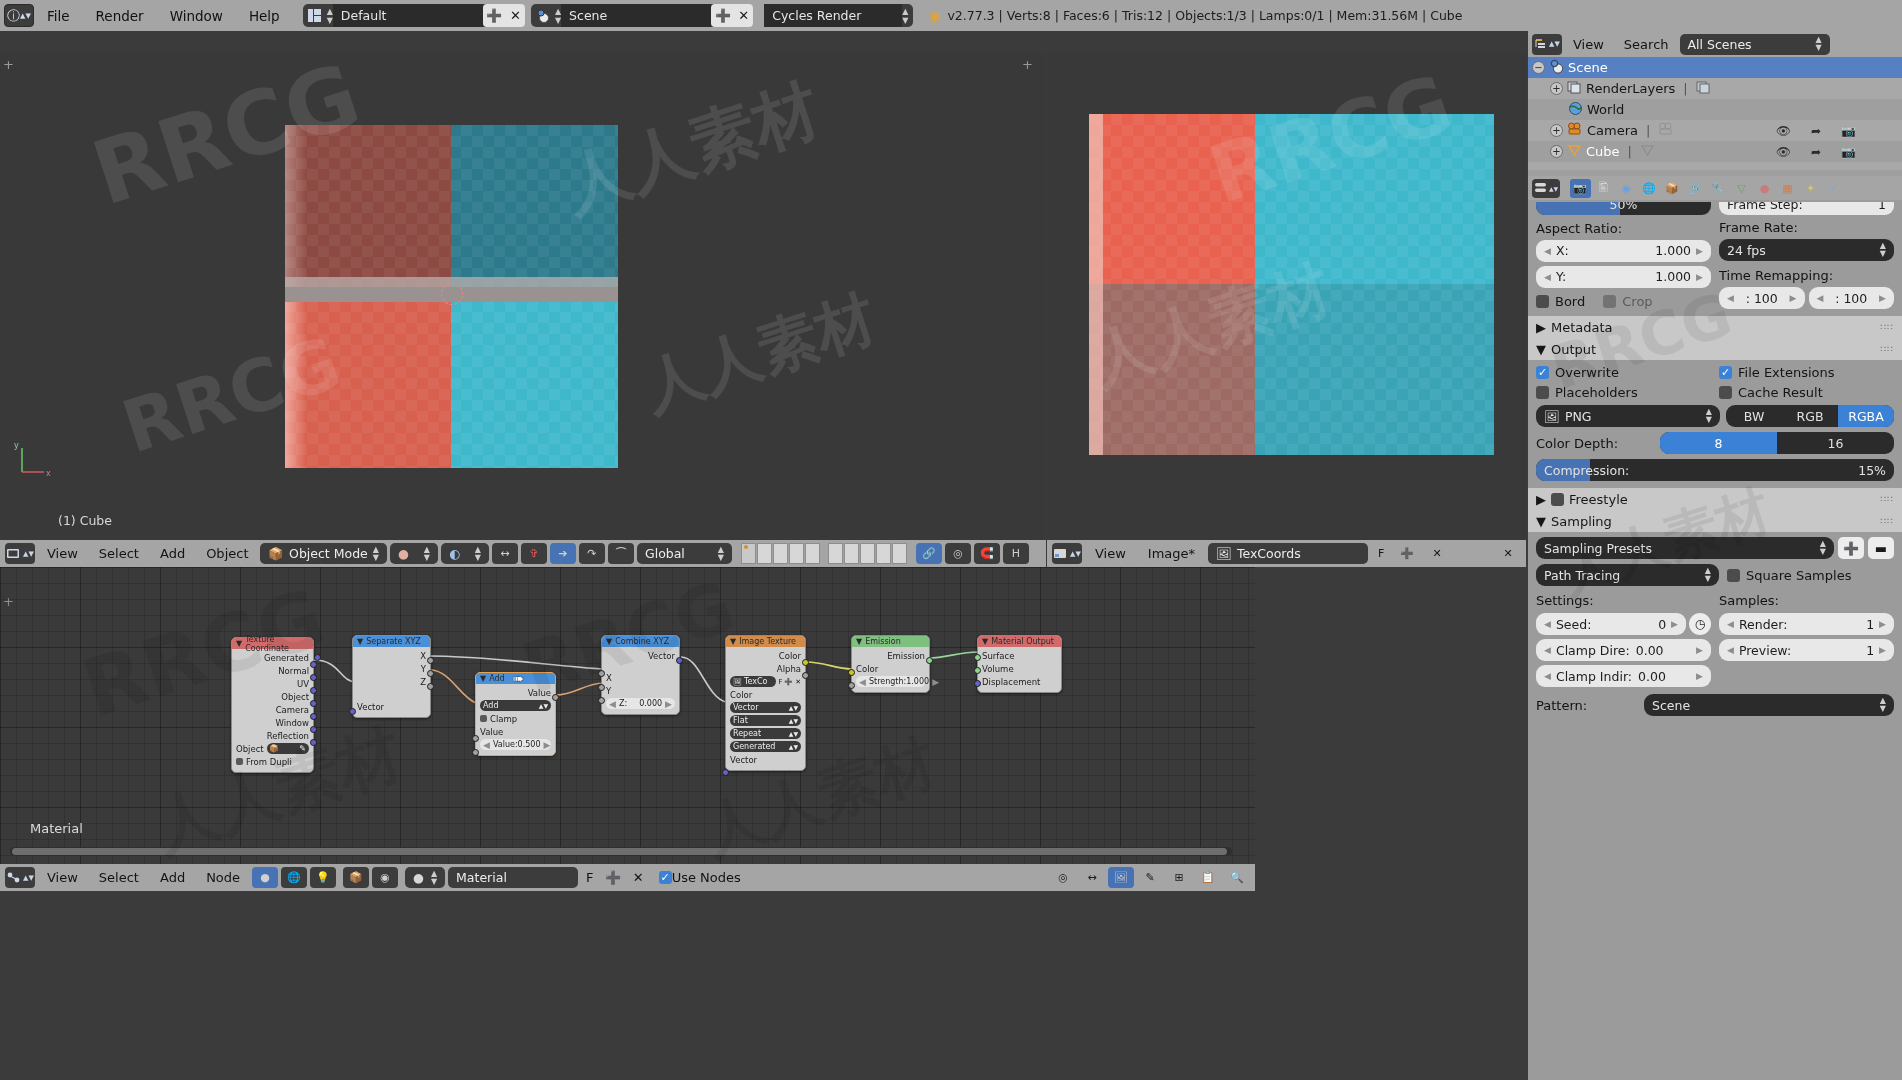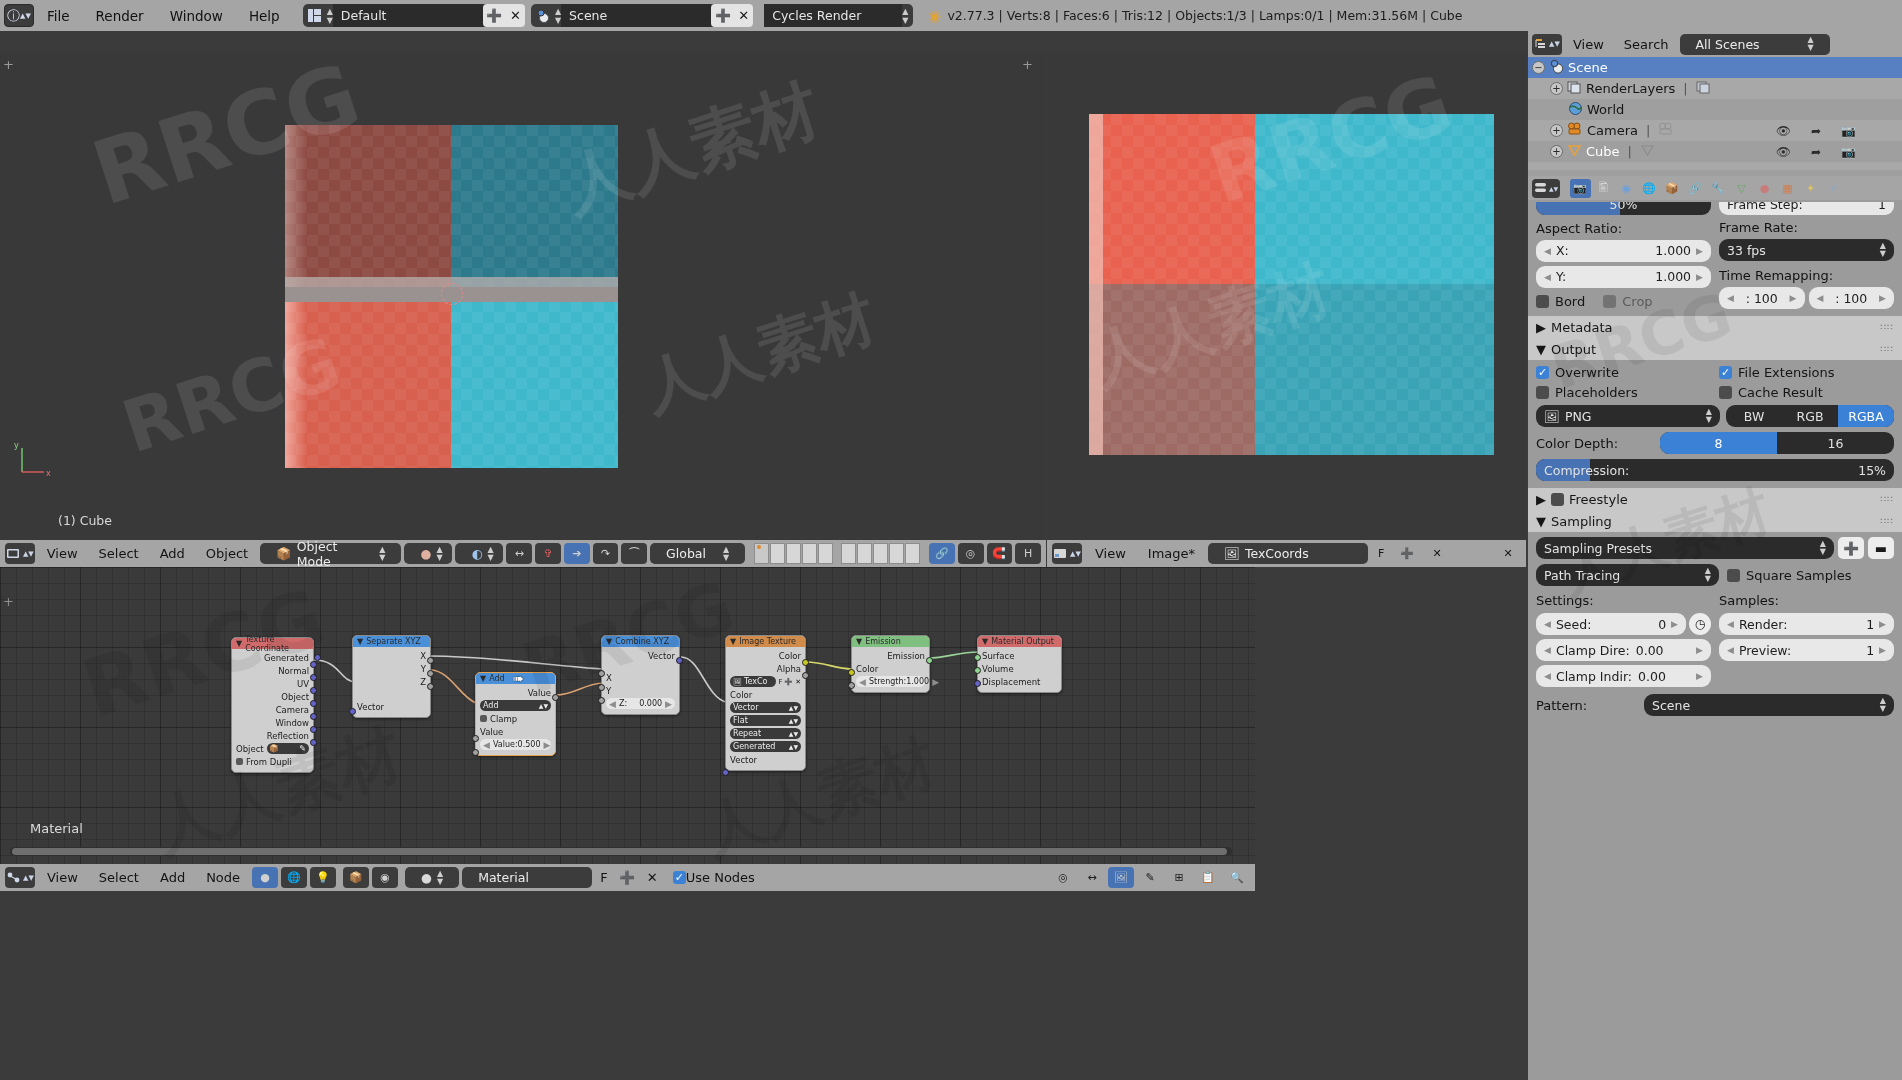--- a/index.html
+++ b/index.html
@@ -54,21 +54,21 @@
 
   
   .vp-header{ position:absolute; left:0; top:540px; width:1046px; height:27px;
               background:#a5a5a5; display:flex; align-items:center; padding:0 5px; gap:3px; }
   .ie-header{ position:absolute; left:1047px; top:540px; width:479px; height:27px;
               background:#a5a5a5; display:flex; align-items:center; padding:0 5px; gap:4px; }
   .ed-icon{ width:30px;height:21px;background:#3c3c3c;border-radius:4px;display:flex;
             align-items:center;justify-content:center;color:#c9d4e6;font-size:12px; }
   .hmenu{ color:#131313; font-size:13px; padding:0 9px; }
   .hsel{ background:#3c3c3c; color:#ececec; height:21px; border-radius:5px;
-         display:flex; align-items:center; padding:0 16px; font-size:12.5px; gap:5px; }
+         display:flex; align-items:center; padding:0 8px; font-size:12.5px; gap:5px; }
   .hbtn{ width:26px;height:21px;background:#3c3c3c;border-radius:4px;display:flex;
          align-items:center;justify-content:center;color:#d0d0d0;font-size:11px; }
   .hbtn.act{ background:#4772b3; }
   .grid-btn{ width:15px;height:21px;background:#d7d7d7;border:1px solid #8d8d8d; }
 
   
   .nodeeditor{ position:absolute; left:0; top:567px; width:1255px; height:297px;
                background:#3a3a3a; overflow:hidden; }
   .ne-grid{ position:absolute; inset:0;
      background-image:
@@ -849,21 +849,21 @@
             </div>
             <div class="pchkrow" style="opacity:.5">
               <span class="chk"></span>
               <span>Crop</span>
             </div>
           </div>
         </div>
         <div class="pcol">
           <div class="plabel">Frame Rate:</div>
           <div class="dark">
-            <span>33 fps</span>
+            <span>24 fps</span>
             <span class="arrows">▲<br>▼</span>
           </div>
           <div class="plabel" style="margin-top:3px">Time Remapping:</div>
           <div class="prow" style="gap:4px">
             <div class="pill" style="flex:1">
               <span class="lspin">◀</span>
               <span style="margin:0 auto">: 100</span>
               <span class="rspin">▶</span>
             </div>
             <div class="pill" style="flex:1">

